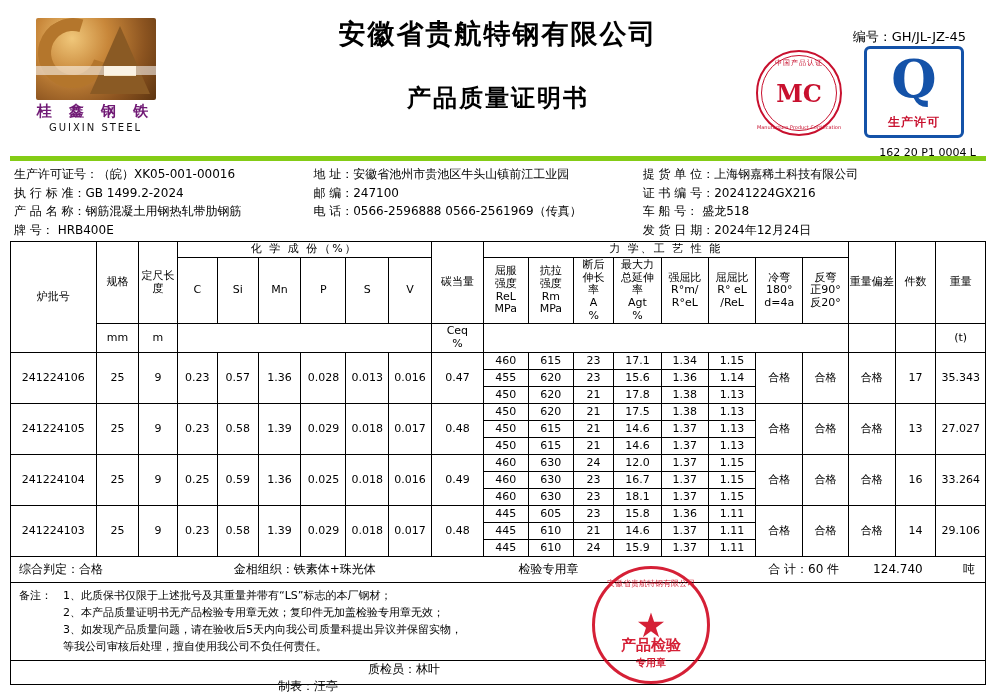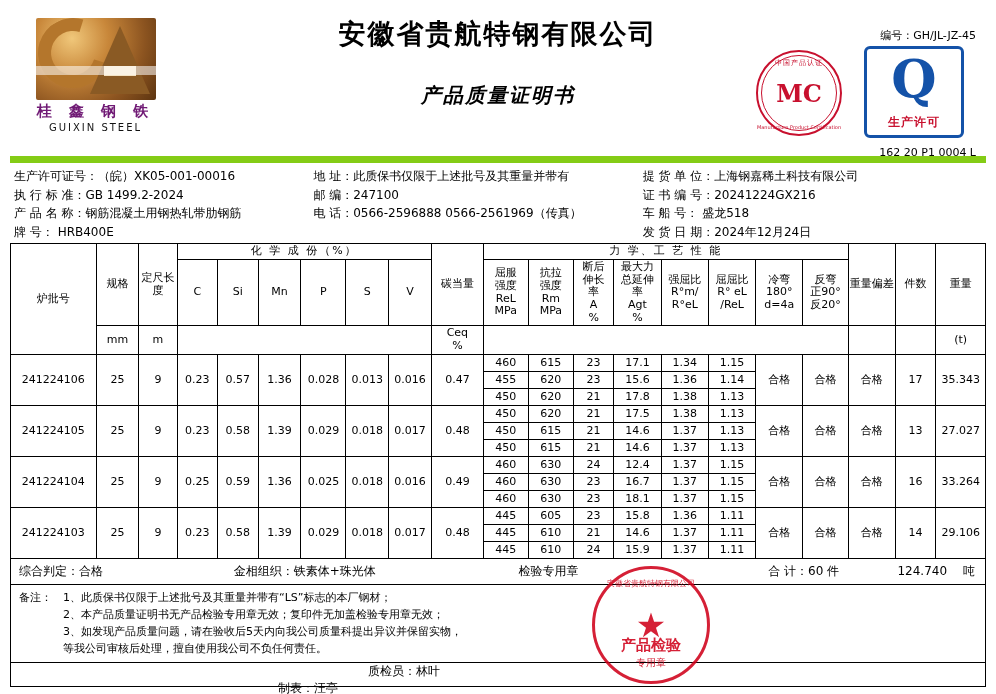--- a/index.html
+++ b/index.html
@@ -88,31 +88,30 @@
   }
   .title-main {
     text-align: center;
     font-size: 27px;
     font-weight: bold;
     letter-spacing: 2px;
     padding-top: 10px;
   }
   .title-sub {
     text-align: center;
-    font-size: 20px;
+    font-size: 24px;
     font-weight: bold;
     letter-spacing: 2px;
     padding-top: 30px;
-    font-style: italic;
   }
   .doc-no {
     position: absolute;
-    right: 10px;
+    right: 20px;
     top: 22px;
-    font-size: 11px;
+    font-size: 13px;
   }
   .seal-mc {
     position: absolute;
     right: 144px;
     top: 44px;
     width: 86px;
     height: 86px;
   }
   .seal-mc .ring {
     position: absolute; inset: 0;
@@ -181,21 +180,21 @@
     position: absolute;
     right: 10px;
     top: 140px;
     font-size: 11px;
   }
   
   .info {
     display: flex;
     font-size: 12px;
     padding: 4px 4px 2px 4px;
-    border-top: 7px solid #84cc16;
+    border-top: 5px solid #84cc16;
     margin-top: 2px;
   }
   .info-col { line-height: 1.55; }
   .info-col.c1 { width: 300px; }
   .info-col.c2 { width: 330px; }
   .info-col.c3 { width: 340px; }
   
   table.main {
     width: 100%;
     border-collapse: collapse;
@@ -270,21 +269,21 @@
     font-size: 15px;
     color: #d0021b;
     font-weight: bold;
   }
   .stamp-red .t2 {
     position: absolute;
     left: 0; right: 0; bottom: 11px;
     text-align: center;
     font-size: 10px;
     color: #d0021b;
-    font-weight: normal;
+    font-weight: bold;
   }
   .stamp-red .arc {
     position: absolute;
     left: 0; right: 0; top: 9px;
     text-align: center;
     font-size: 8px;
     color: #d0021b;
   }
 </style>
 </head>
@@ -326,21 +325,21 @@
   </div>
 
   <div class="info">
     <div class="info-col c1">
       <div>生产许可证号：（皖）XK05-001-00016</div>
       <div>执 行 标 准：GB 1499.2-2024</div>
       <div>产 品 名 称：钢筋混凝土用钢热轧带肋钢筋</div>
       <div>牌        号：    HRB400E</div>
     </div>
     <div class="info-col c2">
-      <div>地    址：此质保书仅限于上述批号及其重量并带有</div>
+      <div>地    址：安徽省池州市贵池区牛头山镇前江工业园</div>
       <div>邮    编：247100</div>
       <div>电    话：0566-2596888   0566-2561969（传真）</div>
     </div>
     <div class="info-col c3">
       <div>提 货 单 位：上海钢嘉稀土科技有限公司</div>
       <div>证 书 编 号：20241224GX216</div>
       <div>车 船 号：  盛龙518</div>
       <div>发 货 日 期：2024年12月24日</div>
     </div>
   </div>
@@ -534,21 +533,21 @@
           <td rowspan="3">0.25</td>
           <td rowspan="3">0.59</td>
           <td rowspan="3">1.36</td>
           <td rowspan="3">0.025</td>
           <td rowspan="3">0.018</td>
           <td rowspan="3">0.016</td>
           <td rowspan="3">0.49</td>
           <td>460</td>
           <td>630</td>
           <td>24</td>
-          <td>12.4</td>
+          <td>12.0</td>
           <td>1.37</td>
           <td>1.15</td>
           <td rowspan="3">合格</td>
           <td rowspan="3">合格</td>
           <td rowspan="3">合格</td>
           <td rowspan="3">16</td>
           <td rowspan="3">33.264</td>
         </tr>
         <tr class="data-row">
           <td>460</td>
@@ -614,21 +613,21 @@
     </div>
     <div class="cell" style="width:285px">
       <span>金相组织：</span><span>铁素体+珠光体</span>
     </div>
     <div class="cell" style="width:250px">
       <span>检验专用章</span>
     </div>
     <div class="cell" style="width:105px">
       <span>合 计：</span><span>60 件</span>
     </div>
-    <div class="cell" style="width:90px;text-align:right">124.740</div>
+    <div class="cell" style="width:90px;text-align:left">124.740</div>
     <div class="cell" style="width:30px">吨</div>
   </div>
 
   <div class="remarks">
     <div style="display:flex">
       <div style="width:44px">备注：</div>
       <div>
         <div>1、此质保书仅限于上述批号及其重量并带有“LS”标志的本厂钢材；</div>
         <div>2、本产品质量证明书无产品检验专用章无效；复印件无加盖检验专用章无效；</div>
         <div>3、如发现产品质量问题，请在验收后5天内向我公司质量科提出异议并保留实物，</div>

